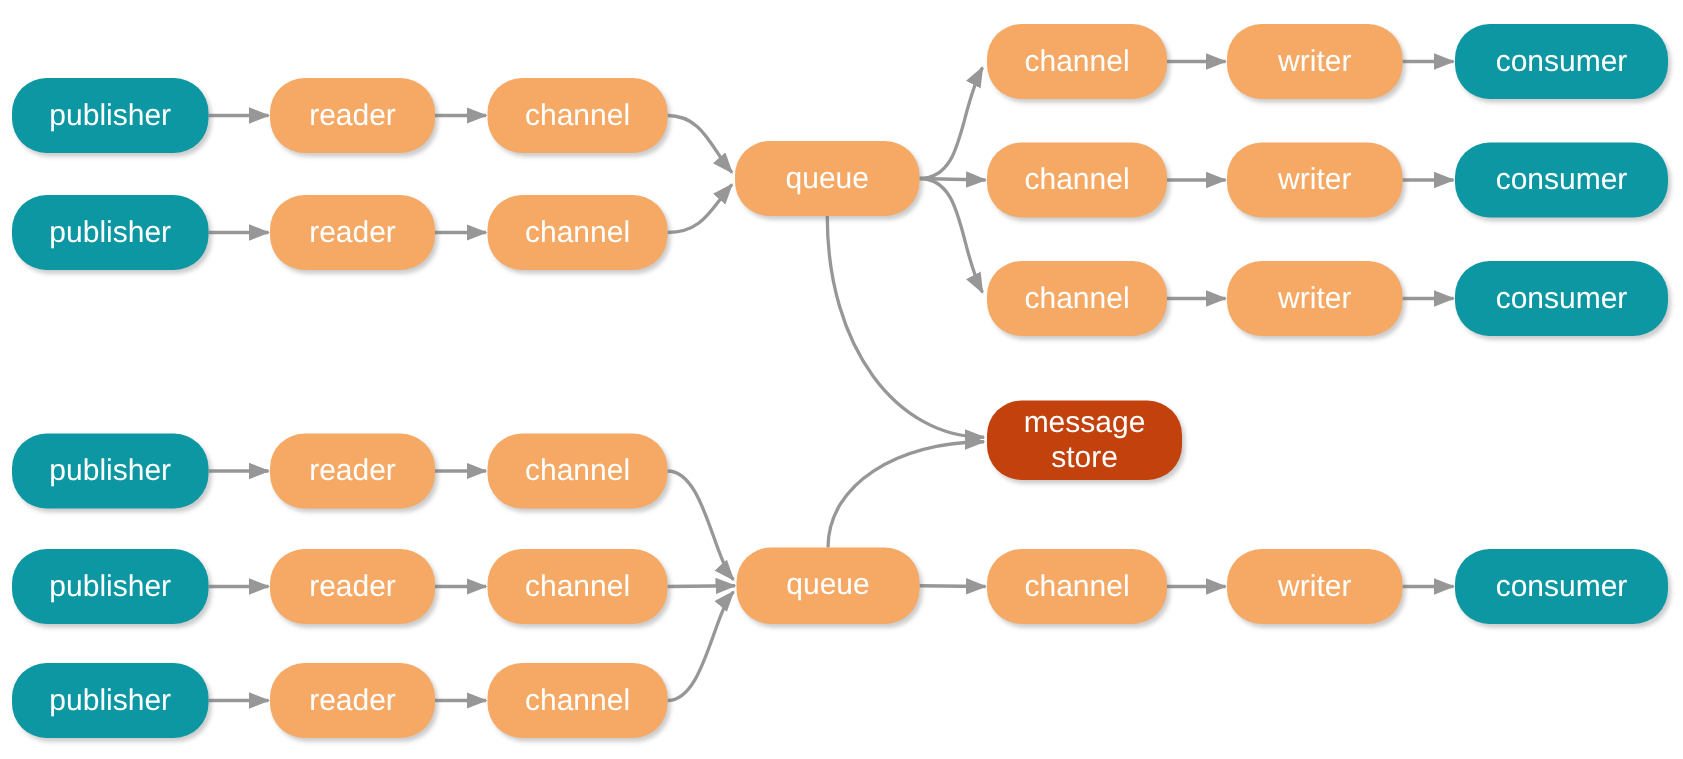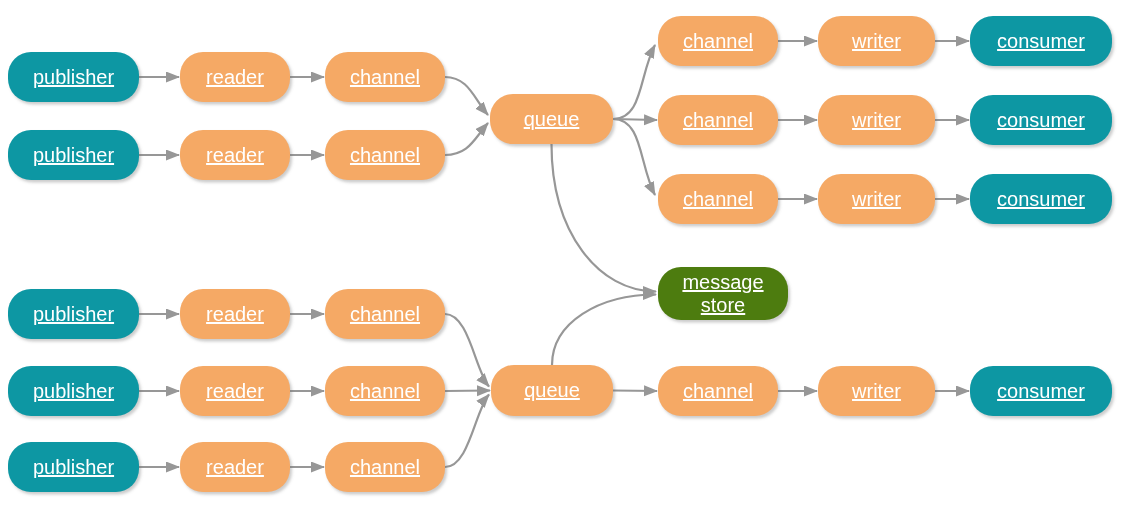--- a/index.html
+++ b/index.html
@@ -15,21 +15,20 @@
     position:absolute;
     z-index:2;
     display:flex;align-items:center;justify-content:center;
     border-radius:23px;
     color:#ffffff;
     font-size:20px;
     line-height:1.15;
     text-align:center;
     box-shadow:2px 2.5px 3px rgba(110,110,110,0.35);
     user-select:none;
-    text-decoration:underline;
   }
   .edge{fill:none;}
 </style>
 </head>
 <body>
 
 <div id="diagram">
   <svg id="edge-layer" width="1122" height="506" viewBox="0 0 1122 506">
     <defs>
       <marker id="arrowhead" markerUnits="userSpaceOnUse" markerWidth="16" markerHeight="13" refX="13" refY="5.5" orient="auto">
@@ -110,21 +109,21 @@
       </div>
       <div class="node" style="left: 658px; top: 174px; width: 120px; height: 50px; background: rgb(245, 169, 101); color: rgb(255, 255, 255);">
         <span style="white-space: nowrap;">channel</span>
       </div>
       <div class="node" style="left: 818px; top: 174px; width: 117px; height: 50px; background: rgb(245, 169, 101); color: rgb(255, 255, 255);">
         <span style="white-space: nowrap;">writer</span>
       </div>
       <div class="node" style="left: 970px; top: 174px; width: 142px; height: 50px; background: rgb(13, 151, 163); color: rgb(255, 255, 255);">
         <span style="white-space: nowrap;">consumer</span>
       </div>
-      <div class="node" style="left: 658px; top: 267px; width: 130px; height: 53px; background: #4d7c0f; color: rgb(255, 255, 255);">
+      <div class="node" style="left: 658px; top: 267px; width: 130px; height: 53px; background: #c2410c; color: rgb(255, 255, 255);">
         <span style="width: 90px; display: inline-block;">message store</span>
       </div>
       <div class="node" style="left: 8px; top: 289px; width: 131px; height: 50px; background: rgb(13, 151, 163); color: rgb(255, 255, 255);">
         <span style="white-space: nowrap;">publisher</span>
       </div>
       <div class="node" style="left: 180px; top: 289px; width: 110px; height: 50px; background: rgb(245, 169, 101); color: rgb(255, 255, 255);">
         <span style="white-space: nowrap;">reader</span>
       </div>
       <div class="node" style="left: 325px; top: 289px; width: 120px; height: 50px; background: rgb(245, 169, 101); color: rgb(255, 255, 255);">
         <span style="white-space: nowrap;">channel</span>

